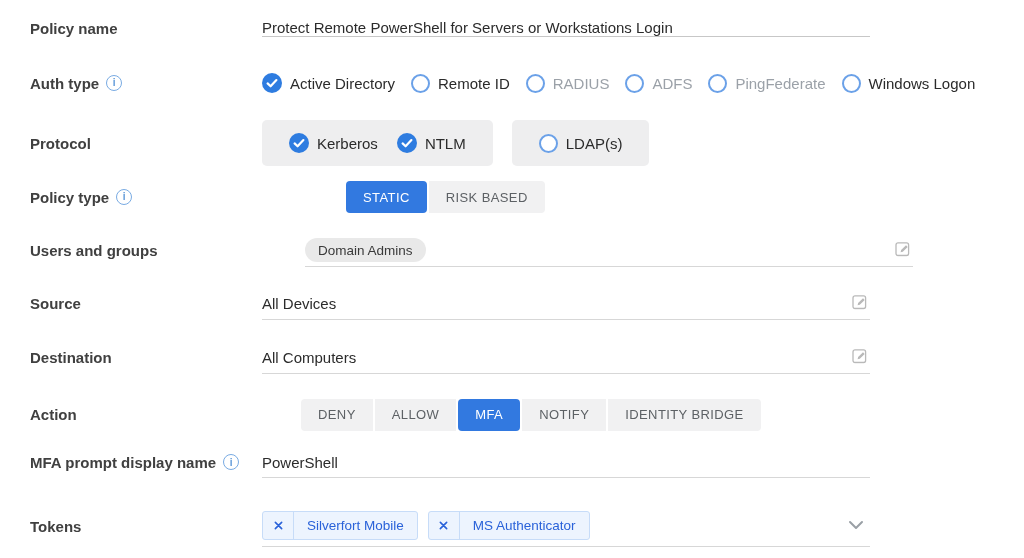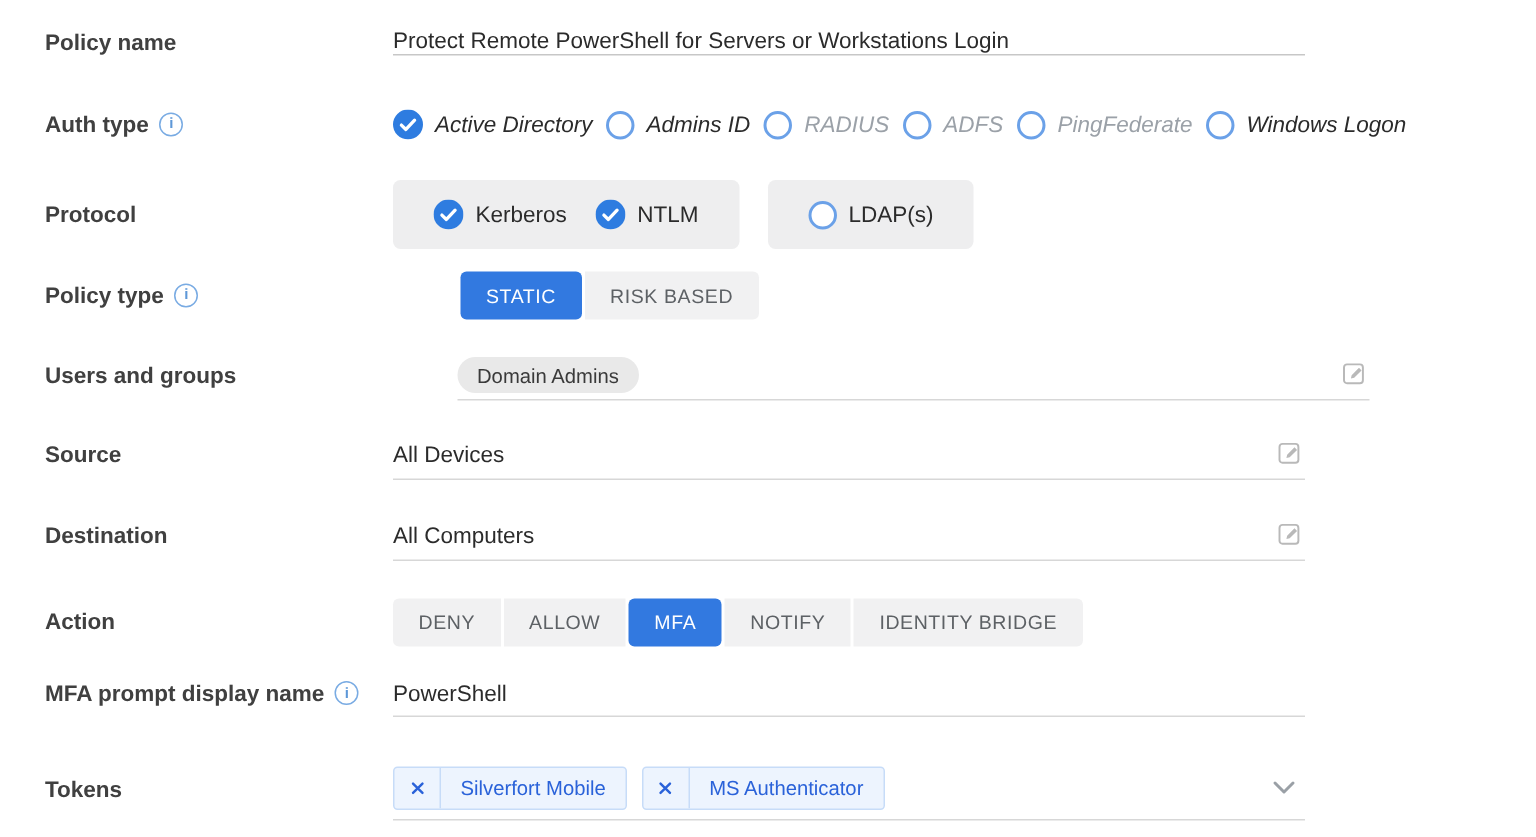--- a/index.html
+++ b/index.html
@@ -52,31 +52,31 @@
 
   
   .opt { display:inline-flex; align-items:center; gap:8px; cursor:pointer; }
   .opt-label { font-size:15px; color:#2b2b2b; white-space:nowrap; }
   .opt.disabled .opt-label { color:#9ba1a8; }
   .cb { width:20px; height:20px; flex-shrink:0; display:inline-flex; }
   .cb.unchecked {
     width:19px; height:19px; border-radius:50%;
     border:2px solid #6ba1e8; background:#fff;
   }
-  .auth-opts { display:flex; align-items:center; gap:9px; width:740px;font-style:italic; }
+  .auth-opts { display:flex; align-items:center; gap:16px; width:740px; }
 
   
   .proto-wrap { display:flex; gap:19px; }
   .proto-group {
     background:#eeeeef; border-radius:5px; height:46px;
     display:flex; align-items:center; padding:0 27px; gap:19px;
   }
 
   
-  .seg { display:flex; gap:2px; border-radius:4px; }
+  .seg { display:flex; gap:2px; border-radius:4px;margin-left:39px; }
   .seg-btn {
     height:32px; padding:0 17px; border:none; cursor:pointer;
     background:#f1f1f2; color:#5d6165;
     font-family:"Liberation Sans", sans-serif;
     font-size:13px; letter-spacing:0.4px; white-space:nowrap;
   }
   .seg-btn:first-child { border-radius:4px 0 0 4px; }
   .seg-btn:last-child  { border-radius:0 4px 4px 0; }
   .seg-btn.selected { background:#3279e0; color:#fff; border-radius:4px; }
 
@@ -134,21 +134,21 @@
         <span class="cb">
           <svg viewBox="0 0 20 20" width="20" height="20">
               <circle cx="10" cy="10" r="10" fill="#2e7ce0"></circle>
               <path d="M5.6 10.4 L8.6 13.3 L14.4 7.1" stroke="#fff" stroke-width="2.2" fill="none" stroke-linecap="round" stroke-linejoin="round"></path>
             </svg>
         </span>
         <span class="opt-label">Active Directory</span>
       </span>
       <span class="opt">
         <span class="cb unchecked"></span>
-        <span class="opt-label">Admins ID</span>
+        <span class="opt-label">Remote ID</span>
       </span>
       <span class="opt disabled">
         <span class="cb unchecked"></span>
         <span class="opt-label">RADIUS</span>
       </span>
       <span class="opt disabled">
         <span class="cb unchecked"></span>
         <span class="opt-label">ADFS</span>
       </span>
       <span class="opt disabled">

